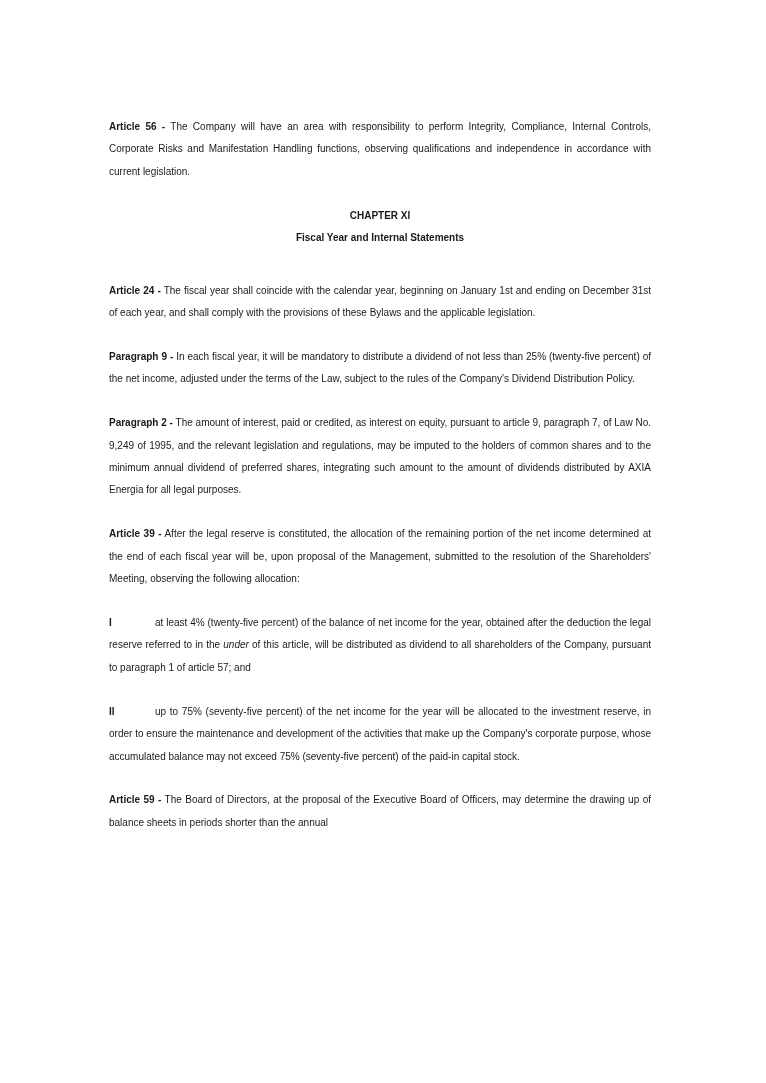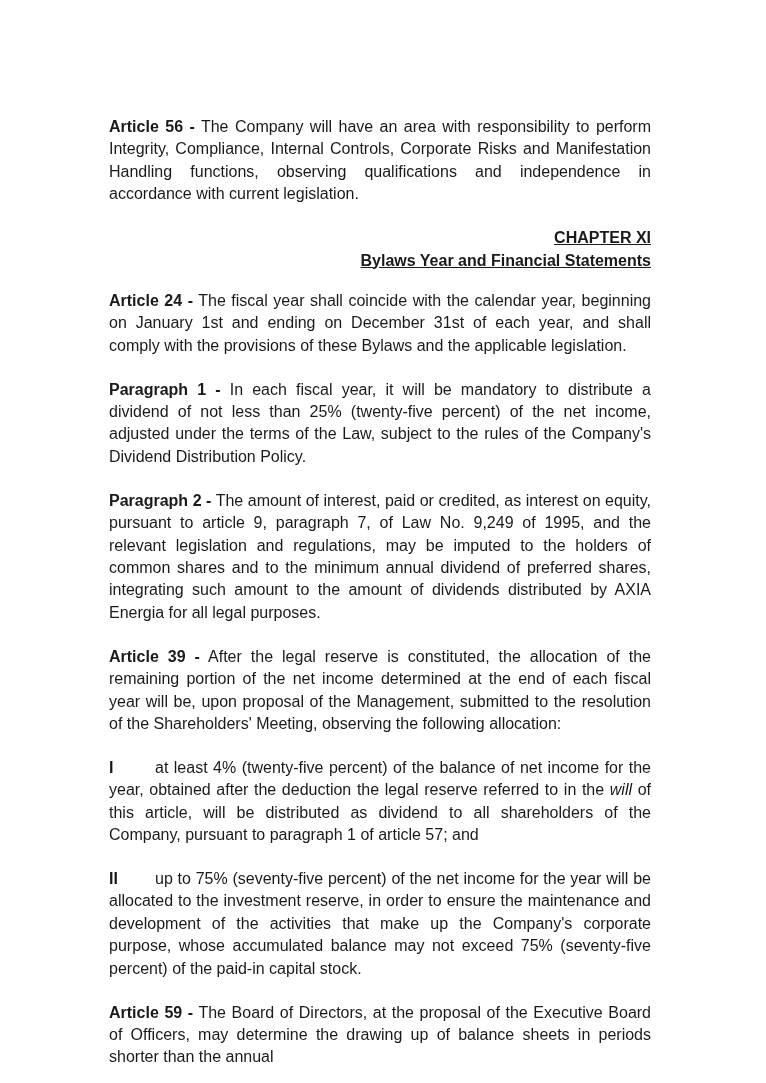--- a/index.html
+++ b/index.html
@@ -13,61 +13,60 @@
       overflow: hidden;
       position: relative;
       font-family: "Liberation Sans", sans-serif;
       color: #1a1a1a;
     }
     .page {
       position: absolute;
       left: 109px;
       top: 116px;
       width: 542px;
-      font-size: 16px;
+      font-size: 10px;
       line-height: 22.4px;
     }
     .para {
       margin: 0 0 21.5px 0;
       text-align: justify;
     }
     .para b { font-weight: bold; }
     .chapter {
-      text-align: right;
+      text-align: center;
       font-weight: bold;
-      margin: 0 0 18px 0;
-      text-decoration: underline;
+      margin: 0 0 30px 0;
     }
     .chapter div { line-height: 22.4px; }
     .item-num {
       font-weight: bold;
       display: inline-block;
       width: 46px;
     }
     .last { margin-bottom: 4px; }
   </style>
 </head>
 <body>
 
 <div class="page">
 
   <p class="para"><b>Article 56 -</b><span> The Company will have an area with responsibility to perform Integrity, Compliance, Internal Controls, Corporate Risks and Manifestation Handling functions, observing qualifications and independence in accordance with current legislation.</span></p>
 
   <div class="chapter">
     <div>CHAPTER XI</div>
-    <div>Bylaws Year and Financial Statements</div>
+    <div>Fiscal Year and Internal Statements</div>
   </div>
 
   <p class="para"><b>Article 24 -</b><span> The fiscal year shall coincide with the calendar year, beginning on January 1st and ending on December 31st of each year, and shall comply with the provisions of these Bylaws and the applicable legislation.</span></p>
 
-  <p class="para"><b>Paragraph 1 -</b><span> In each fiscal year, it will be mandatory to distribute a dividend of not less than 25% (twenty-five percent) of the net income, adjusted under the terms of the Law, subject to the rules of the Company's Dividend Distribution Policy.</span></p>
+  <p class="para"><b>Paragraph 9 -</b><span> In each fiscal year, it will be mandatory to distribute a dividend of not less than 25% (twenty-five percent) of the net income, adjusted under the terms of the Law, subject to the rules of the Company's Dividend Distribution Policy.</span></p>
 
   <p class="para"><b>Paragraph 2 -</b><span> The amount of interest, paid or credited, as interest on equity, pursuant to article 9, paragraph 7, of Law No. 9,249 of 1995, and the relevant legislation and regulations, may be imputed to the holders of common shares and to the minimum annual dividend of preferred shares, integrating such amount to the amount of dividends distributed by AXIA Energia for all legal purposes.</span></p>
 
   <p class="para"><b>Article 39 -</b><span> After the legal reserve is constituted, the allocation of the remaining portion of the net income determined at the end of each fiscal year will be, upon proposal of the Management, submitted to the resolution of the Shareholders' Meeting, observing the following allocation:</span></p>
 
-  <p class="para"><span class="item-num">I</span><span>at least 4% (twenty-five percent) of the balance of net income for the year, obtained after the deduction the legal reserve referred to in the </span><i>will</i><span> of this article, will be distributed as dividend to all shareholders of the Company, pursuant to paragraph 1 of article 57; and</span></p>
+  <p class="para"><span class="item-num">I</span><span>at least 4% (twenty-five percent) of the balance of net income for the year, obtained after the deduction the legal reserve referred to in the </span><i>under</i><span> of this article, will be distributed as dividend to all shareholders of the Company, pursuant to paragraph 1 of article 57; and</span></p>
 
   <p class="para"><span class="item-num">II</span><span>up to 75% (seventy-five percent) of the net income for the year will be allocated to the investment reserve, in order to ensure the maintenance and development of the activities that make up the Company's corporate purpose, whose accumulated balance may not exceed 75% (seventy-five percent) of the paid-in capital stock.</span></p>
 
   <p class="para last"><b>Article 59 -</b><span> The Board of Directors, at the proposal of the Executive Board of Officers, may determine the drawing up of balance sheets in periods shorter than the annual</span></p>
 
 </div>
 
 </body></html>

